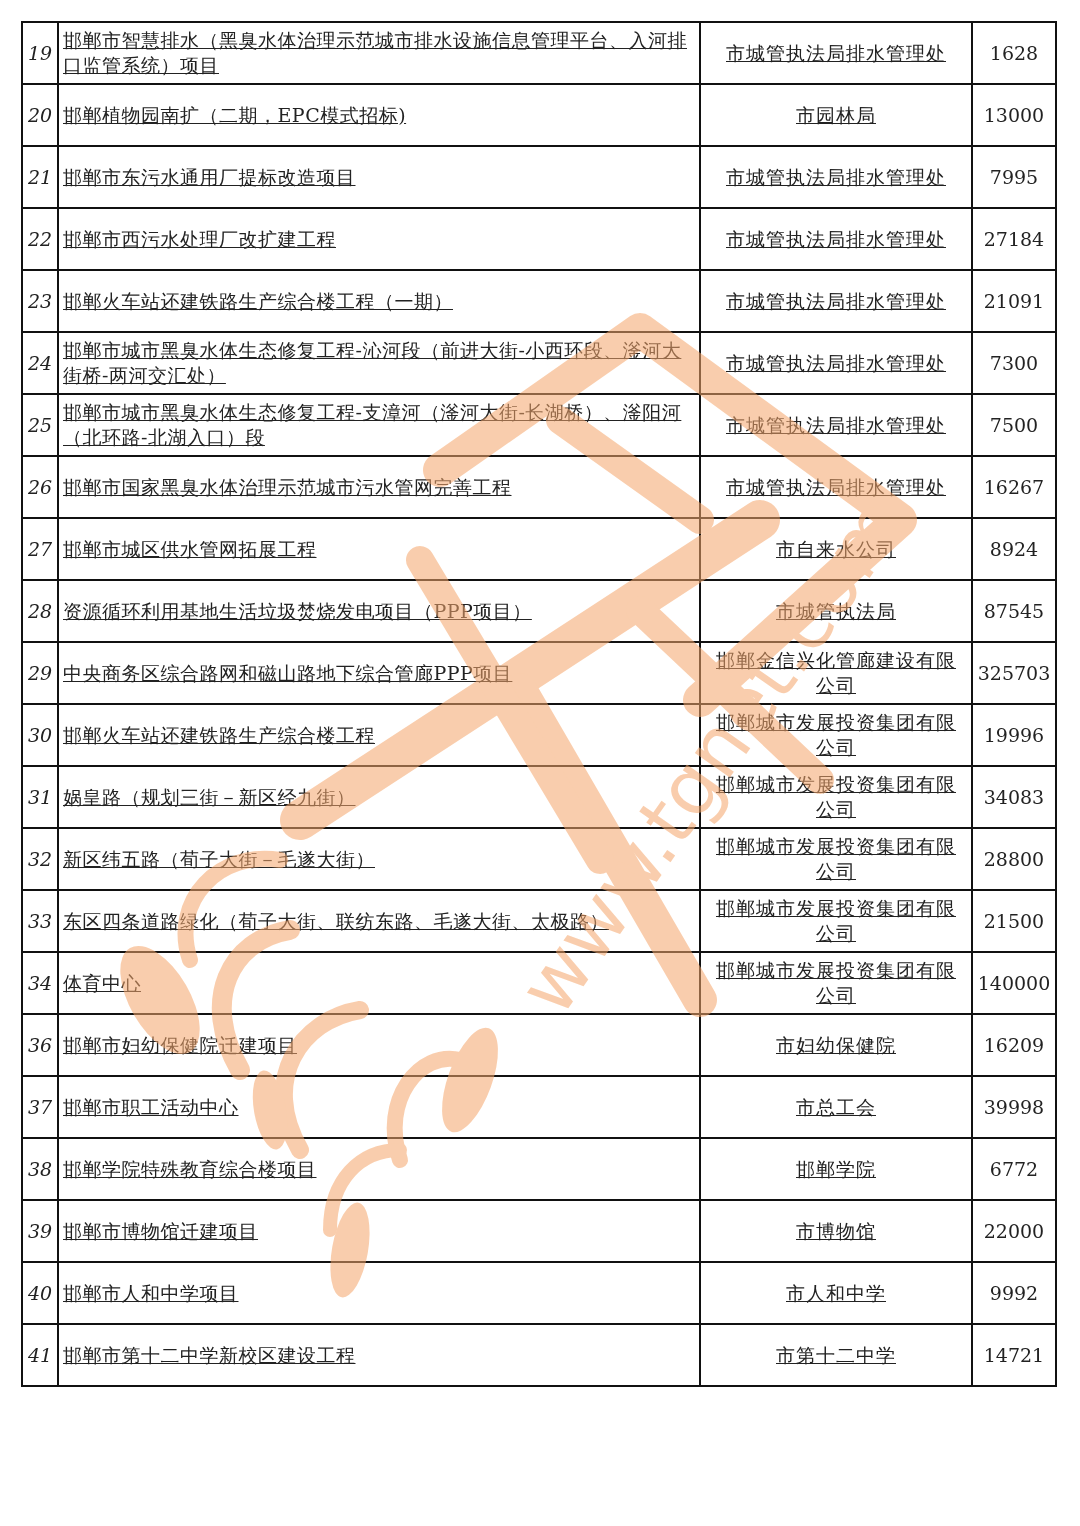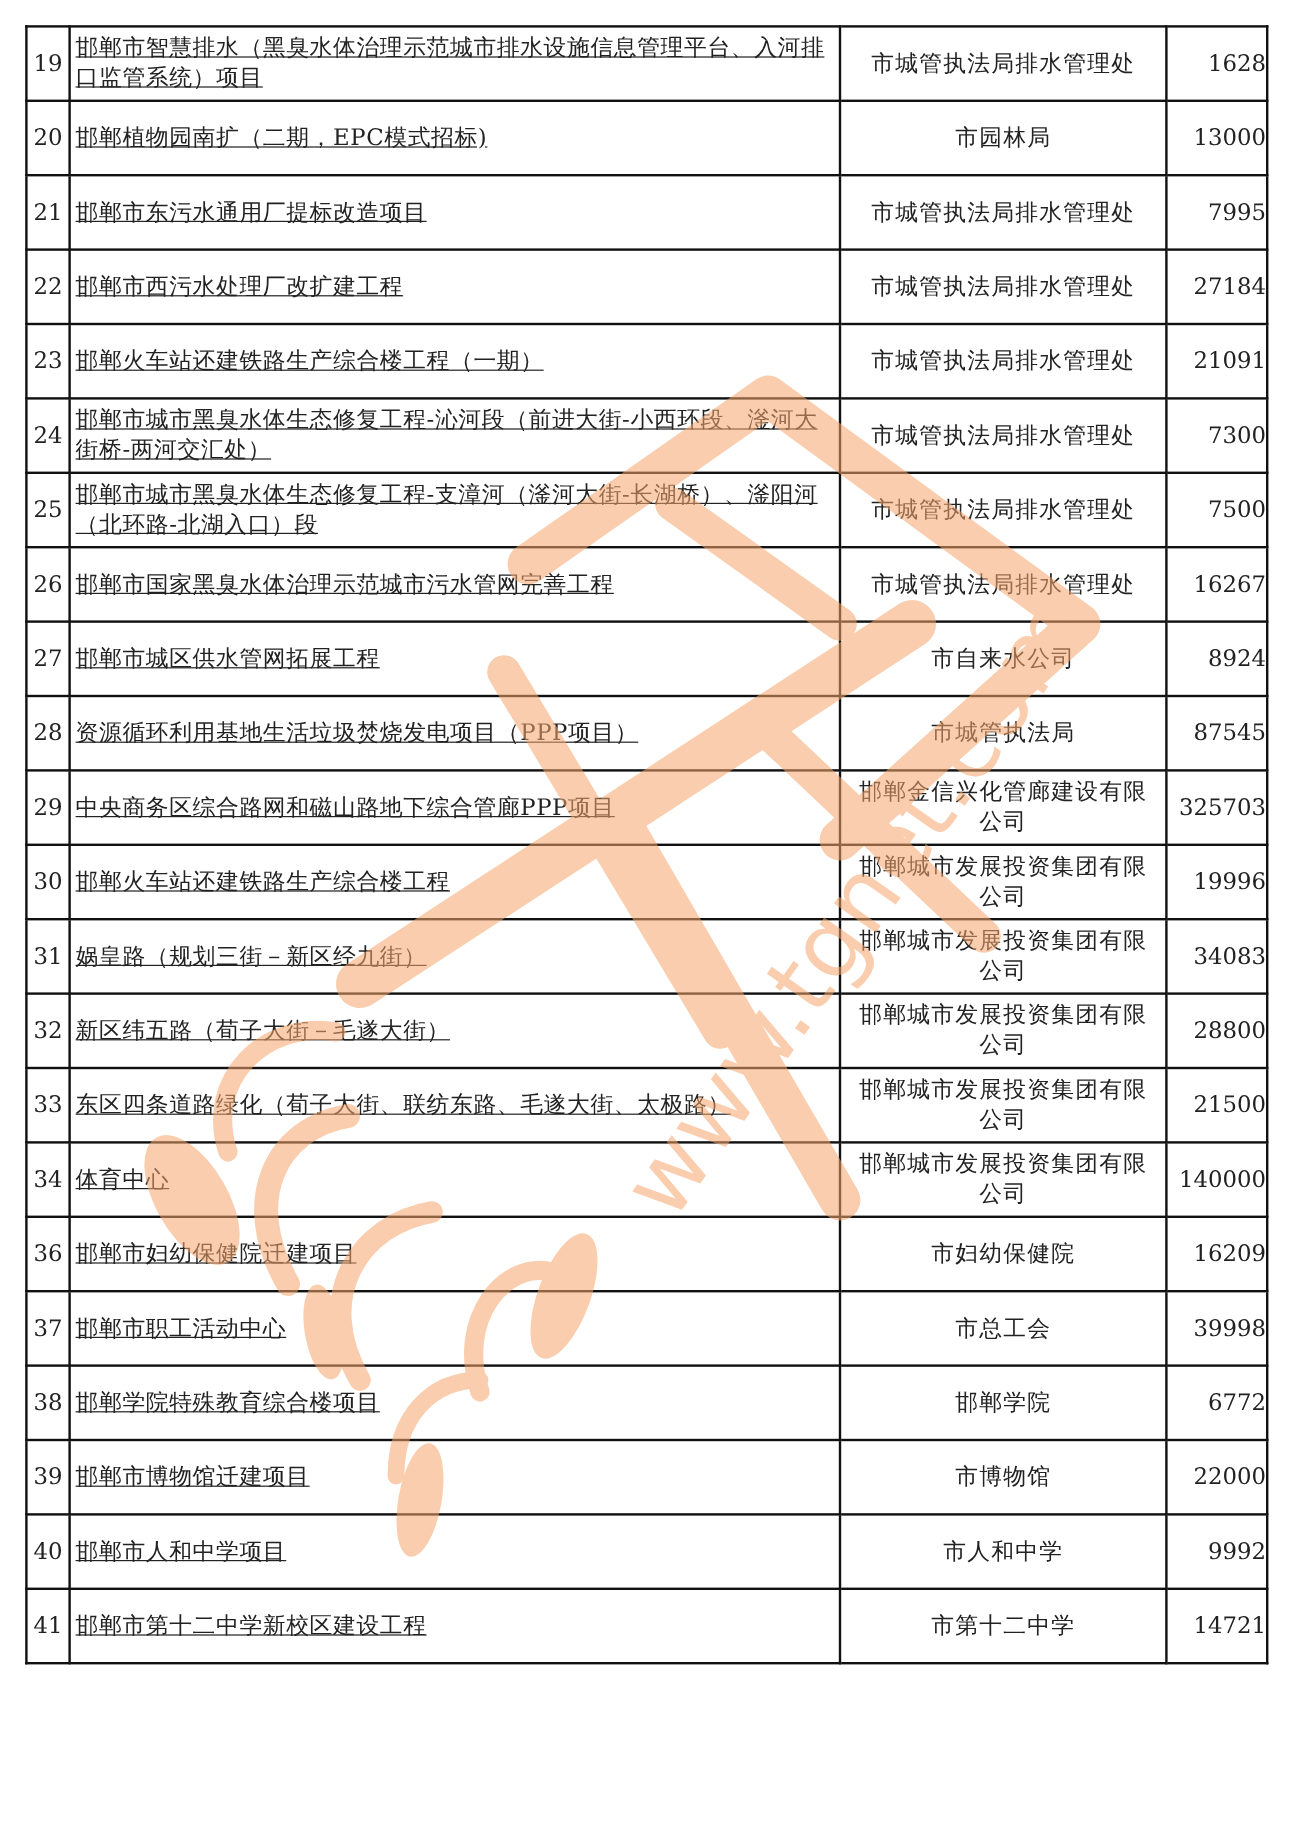--- a/index.html
+++ b/index.html
@@ -37,36 +37,38 @@
       padding: 0;
       font-size: 19px;
       line-height: 25px;
       vertical-align: middle;
       overflow: hidden;
     }
     td.col-no {
       width: 34px;
       text-align: center;
       font-size: 18px;
+      font-style: italic;
     }
     td.col-name {
       width: 636px;
       text-align: left;
       padding-left: 4px !important;
       letter-spacing: 0.5px;
       text-decoration: underline;
     }
     td.col-unit {
       width: 258px;
       text-align: center;
       letter-spacing: 1px;
       padding: 0 6px !important;
+      text-decoration: underline;
     }
     td.col-amount {
-      text-align: right;
+      text-align: center;
       font-size: 19px;
     }
     
     .watermark {
       position: absolute;
       left: 0;
       top: 0;
       width: 1080px;
       height: 1526px;
       pointer-events: none;

